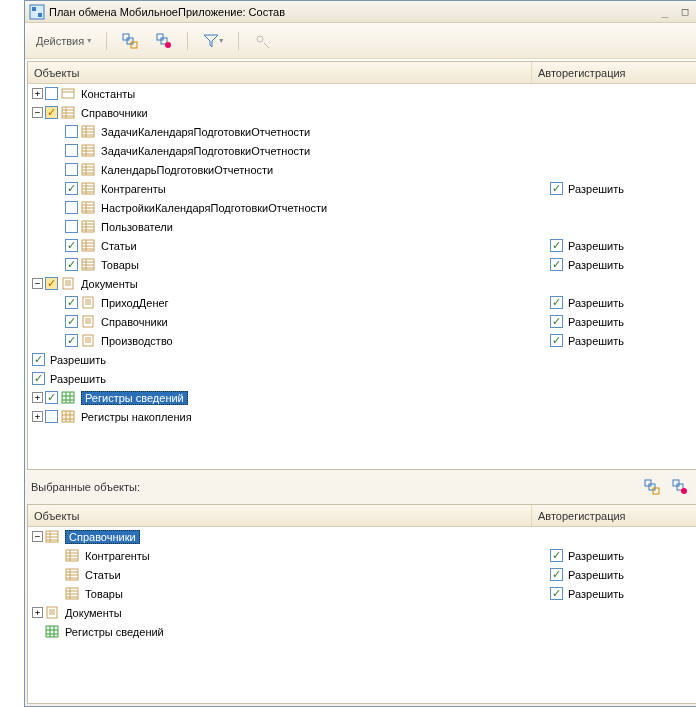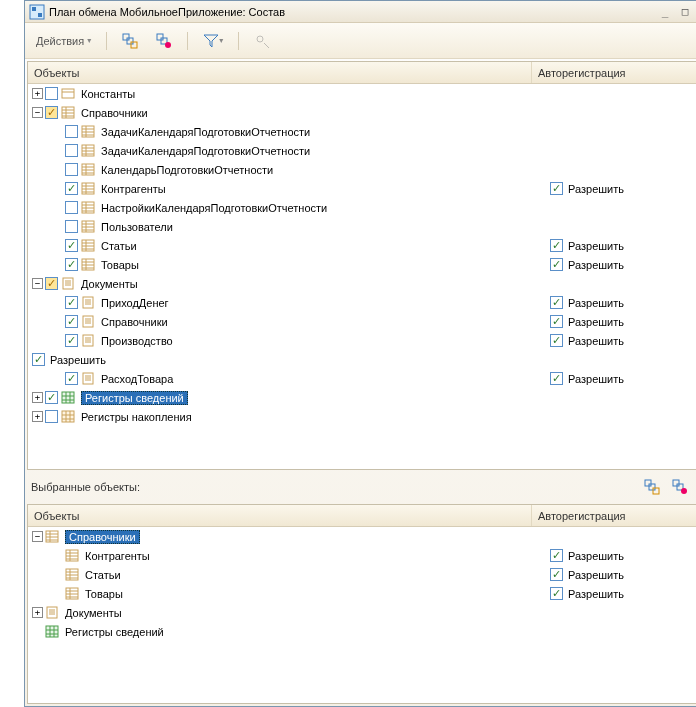--- a/index.html
+++ b/index.html
@@ -368,34 +368,20 @@
             <span>Разрешить</span>
           </div>
         </div>
         <div class="row">
           <div class="col2">
             <span class="chk-ar on"></span>
             <span>Разрешить</span>
           </div>
         </div>
         <div class="row">
-          <div class="col1">
-            <span class="indent" style="width: 20px;"></span>
-            <span class="exp-sp"></span>
-            <span class="chk on"></span>
-            <span class="ico">
-              <svg width="16" height="13">
-                <rect x="2" y="1" width="10" height="11" fill="#fff" stroke="#c9a25c"></rect>
-                <line x1="4" y1="4" x2="10" y2="4" stroke="#c9a25c"></line>
-                <line x1="4" y1="6" x2="10" y2="6" stroke="#c9a25c"></line>
-                <line x1="4" y1="8" x2="10" y2="8" stroke="#c9a25c"></line>
-              </svg>
-            </span>
-            <span class="lbl">РасходТовара</span>
-          </div>
           <div class="col2">
             <span class="chk-ar on"></span>
             <span>Разрешить</span>
           </div>
         </div>
         <div class="row sel">
           <div class="col1">
             <span class="indent" style="width: 0px;"></span>
             <span class="exp">+</span>
             <span class="chk on"></span>

